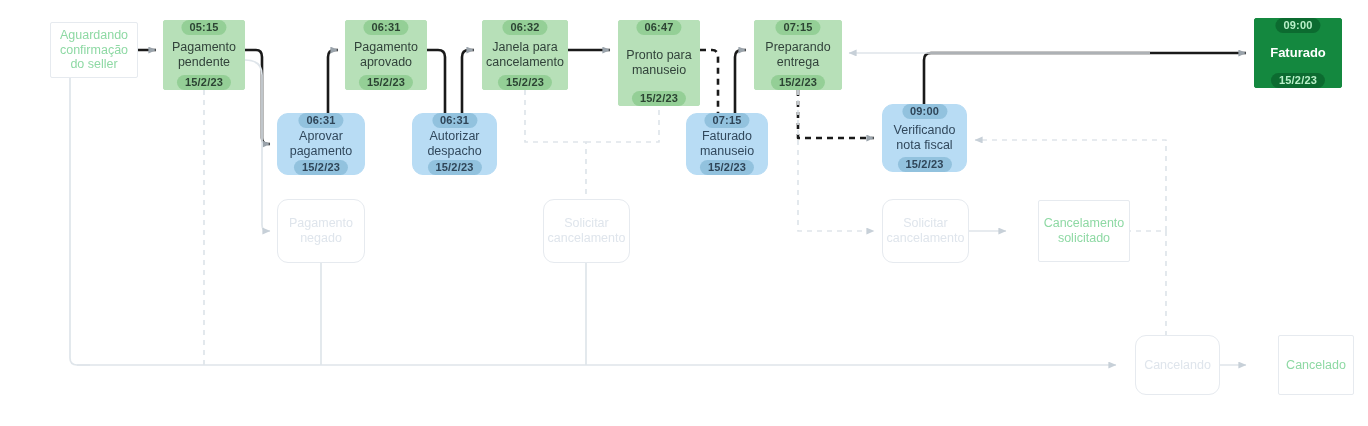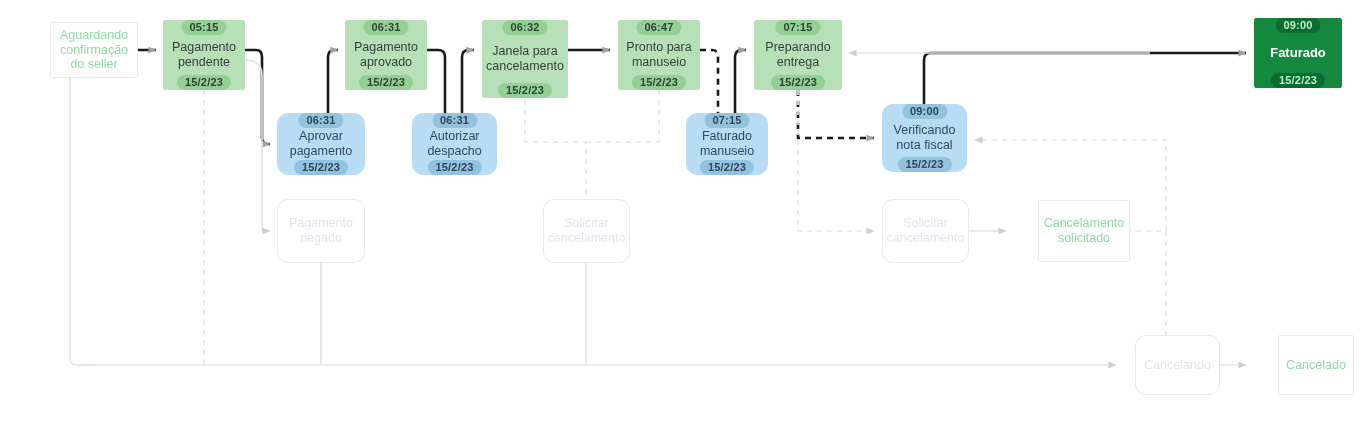--- a/index.html
+++ b/index.html
@@ -184,31 +184,31 @@
         <span class="node-label">Pagamento
 aprovado</span>
         <span class="badge badge-date">15/2/23</span>
       </div>
       <div class="node blue" style="left: 412px; top: 113px; width: 85px; height: 62px;">
         <span class="badge badge-time">06:31</span>
         <span class="node-label">Autorizar
 despacho</span>
         <span class="badge badge-date">15/2/23</span>
       </div>
-      <div class="node green" style="left: 482px; top: 20px; width: 86px; height: 78px;">
+      <div class="node green" style="left: 482px; top: 20px; width: 86px; height: 70px;">
         <span class="badge badge-time">06:32</span>
         <span class="node-label">Janela para
 cancelamento</span>
         <span class="badge badge-date">15/2/23</span>
       </div>
       <div class="node ghost-round" style="left: 543px; top: 199px; width: 87px; height: 64px;">
         <span class="node-label">Solicitar
 cancelamento</span>
       </div>
-      <div class="node green" style="left: 618px; top: 20px; width: 82px; height: 70px; justify-content: center;">
+      <div class="node green" style="left: 618px; top: 20px; width: 82px; height: 86px; justify-content: center;">
         <span class="badge badge-time">06:47</span>
         <span class="node-label">Pronto para
 manuseio</span>
         <span class="badge badge-date">15/2/23</span>
       </div>
       <div class="node blue" style="left: 686px; top: 113px; width: 82px; height: 62px;">
         <span class="badge badge-time">07:15</span>
         <span class="node-label">Faturado
 manuseio</span>
         <span class="badge badge-date">15/2/23</span>

